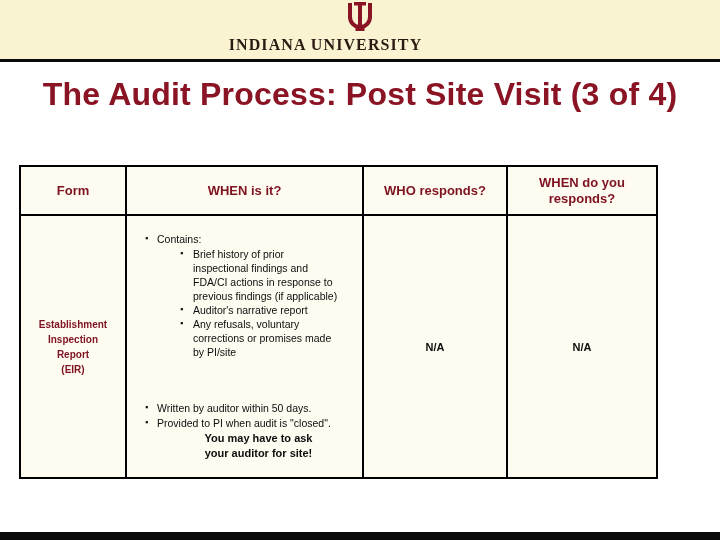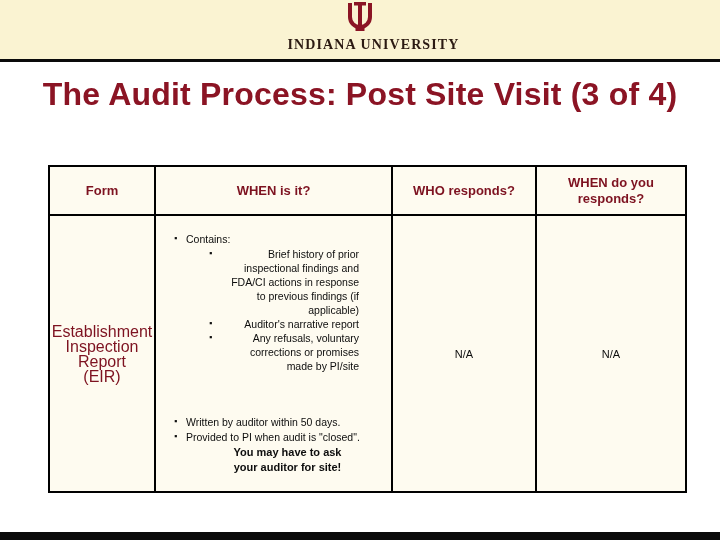--- a/index.html
+++ b/index.html
@@ -37,45 +37,44 @@
     display: inline-block;
     width: 26px;
     height: 30px;
   }
   .univ-name {
     position: absolute;
     left: 0; top: 38px;
     width: 651px;
     text-align: center;
     font-family: "Liberation Serif", serif;
-    font-size: 14px;
+    font-size: 16px;
     font-weight: bold;
     letter-spacing: 1.1px;
     color: #2b1a12;
     line-height: 13px;
-    margin-left: 48px;
   }
 
   
   .slide-title {
     position: absolute;
     left: 0; top: 76px;
     width: 720px;
     text-align: center;
     font-size: 32px;
     font-weight: bold;
     color: #8b1424;
     letter-spacing: 0.2px;
     white-space: nowrap;
   }
 
   
   .audit-table {
     position: absolute;
-    left: 48px;
+    left: 19px;
     top: 165px;
     width: 637px;
     border-collapse: collapse;
     table-layout: fixed;
   }
   .audit-table td, .audit-table th {
     border: 2px solid #000000;
     padding: 0;
     vertical-align: middle;
     background: #fefbf0;
@@ -93,39 +92,40 @@
   }
 
   .col-form  { width: 106px; }
   .col-what  { width: 237px; }
   .col-who   { width: 144px; }
   .col-when  { width: 150px; }
 
   .cell-form {
     background: #f5eec8;
     text-align: center;
-    font-size: 16px;
-    font-weight: normal;
+    font-size: 10px;
+    font-weight: bold;
     color: #7d1220;
     line-height: 15px;
     padding: 4px 3px;
     vertical-align: middle;
   }
   .cell-what {
     padding: 10px 6px 8px 6px;
     vertical-align: top;
     font-size: 10.5px;
     color: #0d0d0d;
     line-height: 14px;
   }
   .cell-na {
     text-align: center;
     font-size: 11px;
     color: #0d0d0d;
     vertical-align: middle;
+    font-weight: bold;
   }
 
   
   ul.lvl1 {
     list-style: none;
     margin: 0;
     padding: 16px;
   }
   ul.lvl1 > li {
     position: relative;
@@ -135,23 +135,22 @@
   ul.lvl1 > li:before {
     content: "\25AA";
     position: absolute;
     left: 2px;
     top: -1px;
     font-size: 9px;
     color: #0d0d0d;
   }
   ul.lvl2 {
     list-style: none;
-    margin: 1px 16px 0 0;
+    margin: 1px 6px 0 0;
     padding: 0 0 0 22px;
-    text-align: right;
   }
   ul.lvl2 > li {
     position: relative;
     padding-left: 14px;
     margin: 0 0 0 0;
   }
   ul.lvl2 > li:before {
     content: "\25AA";
     position: absolute;
     left: 1px;

